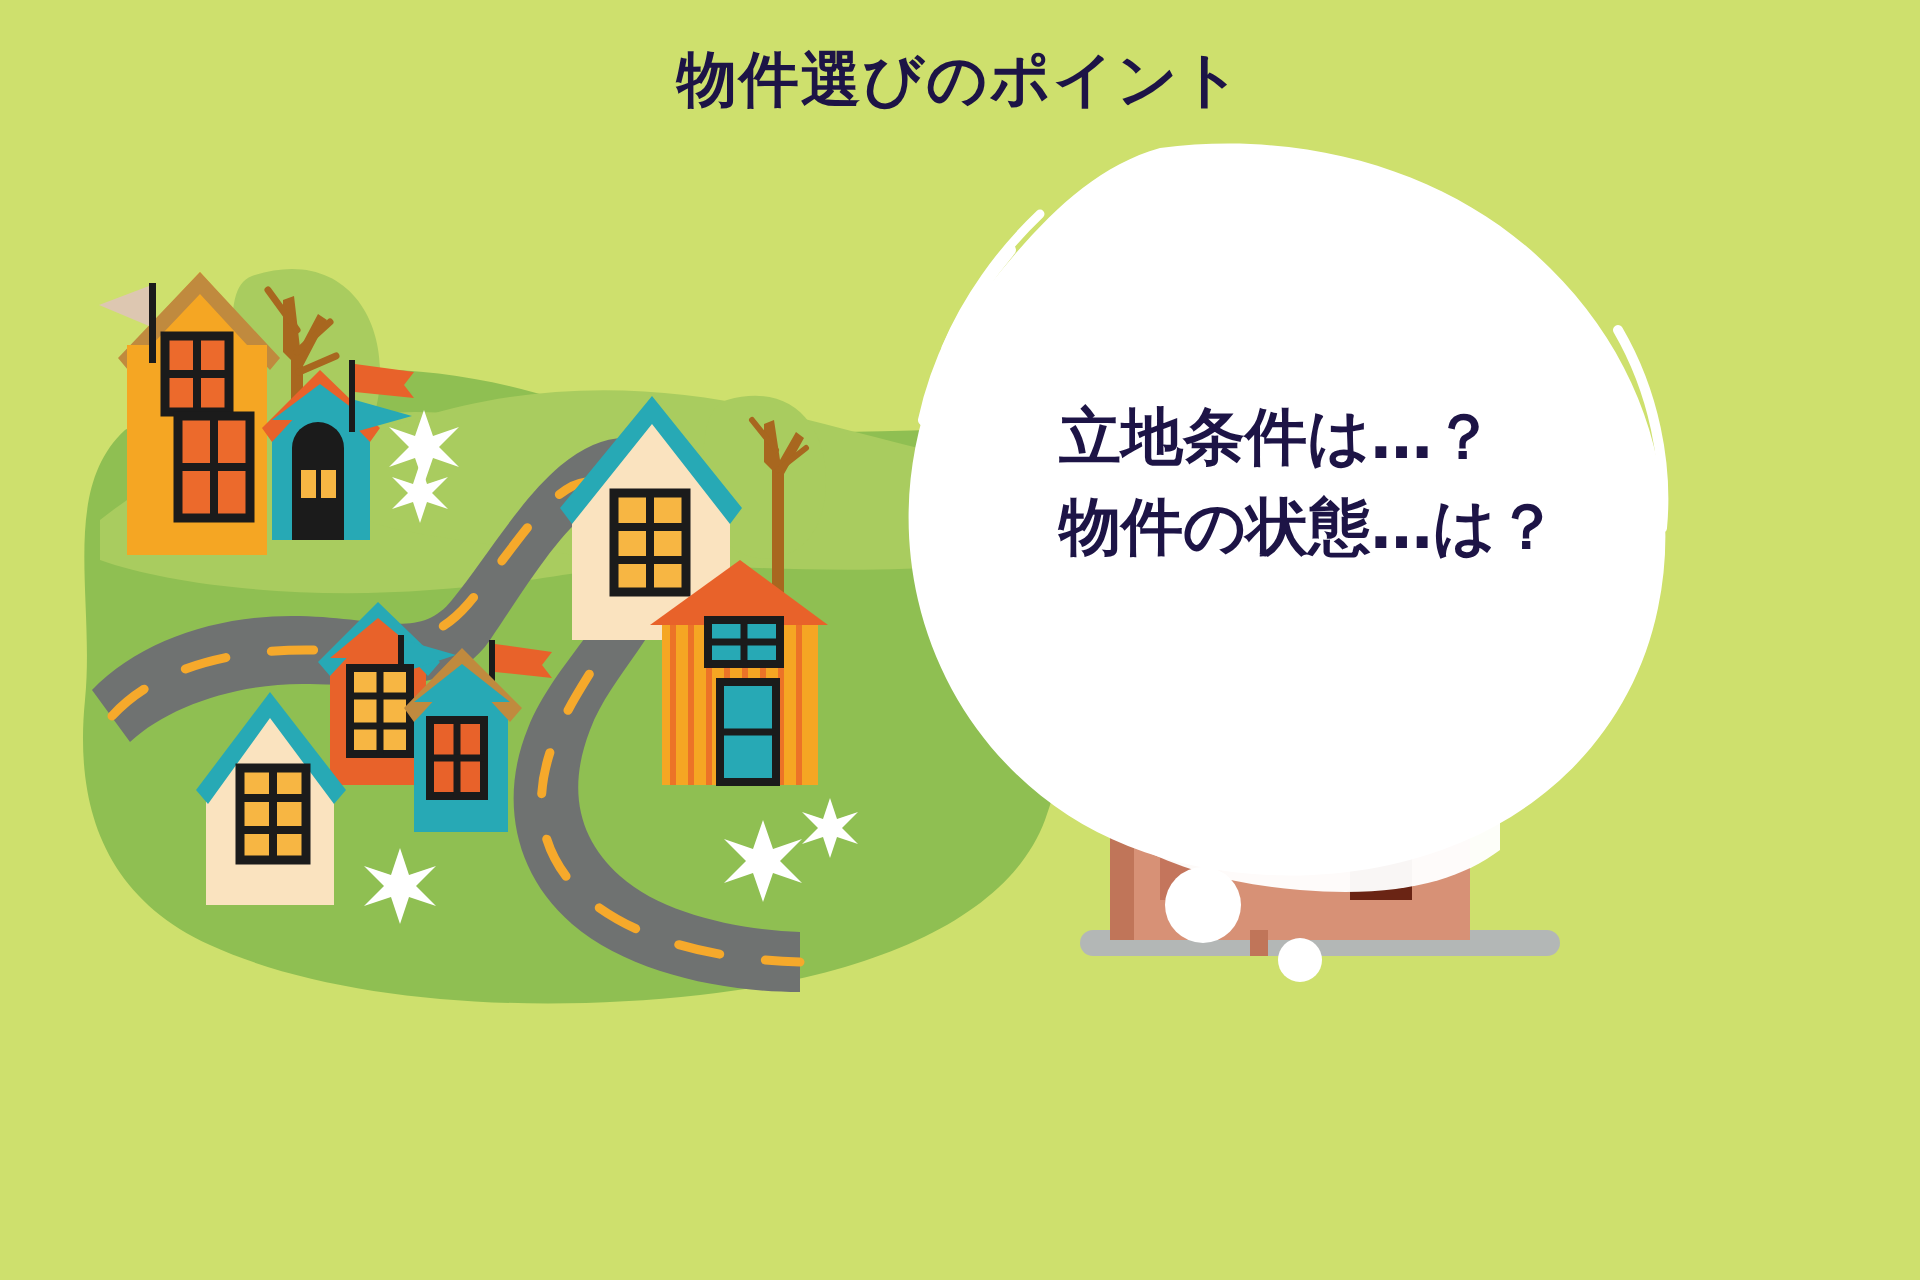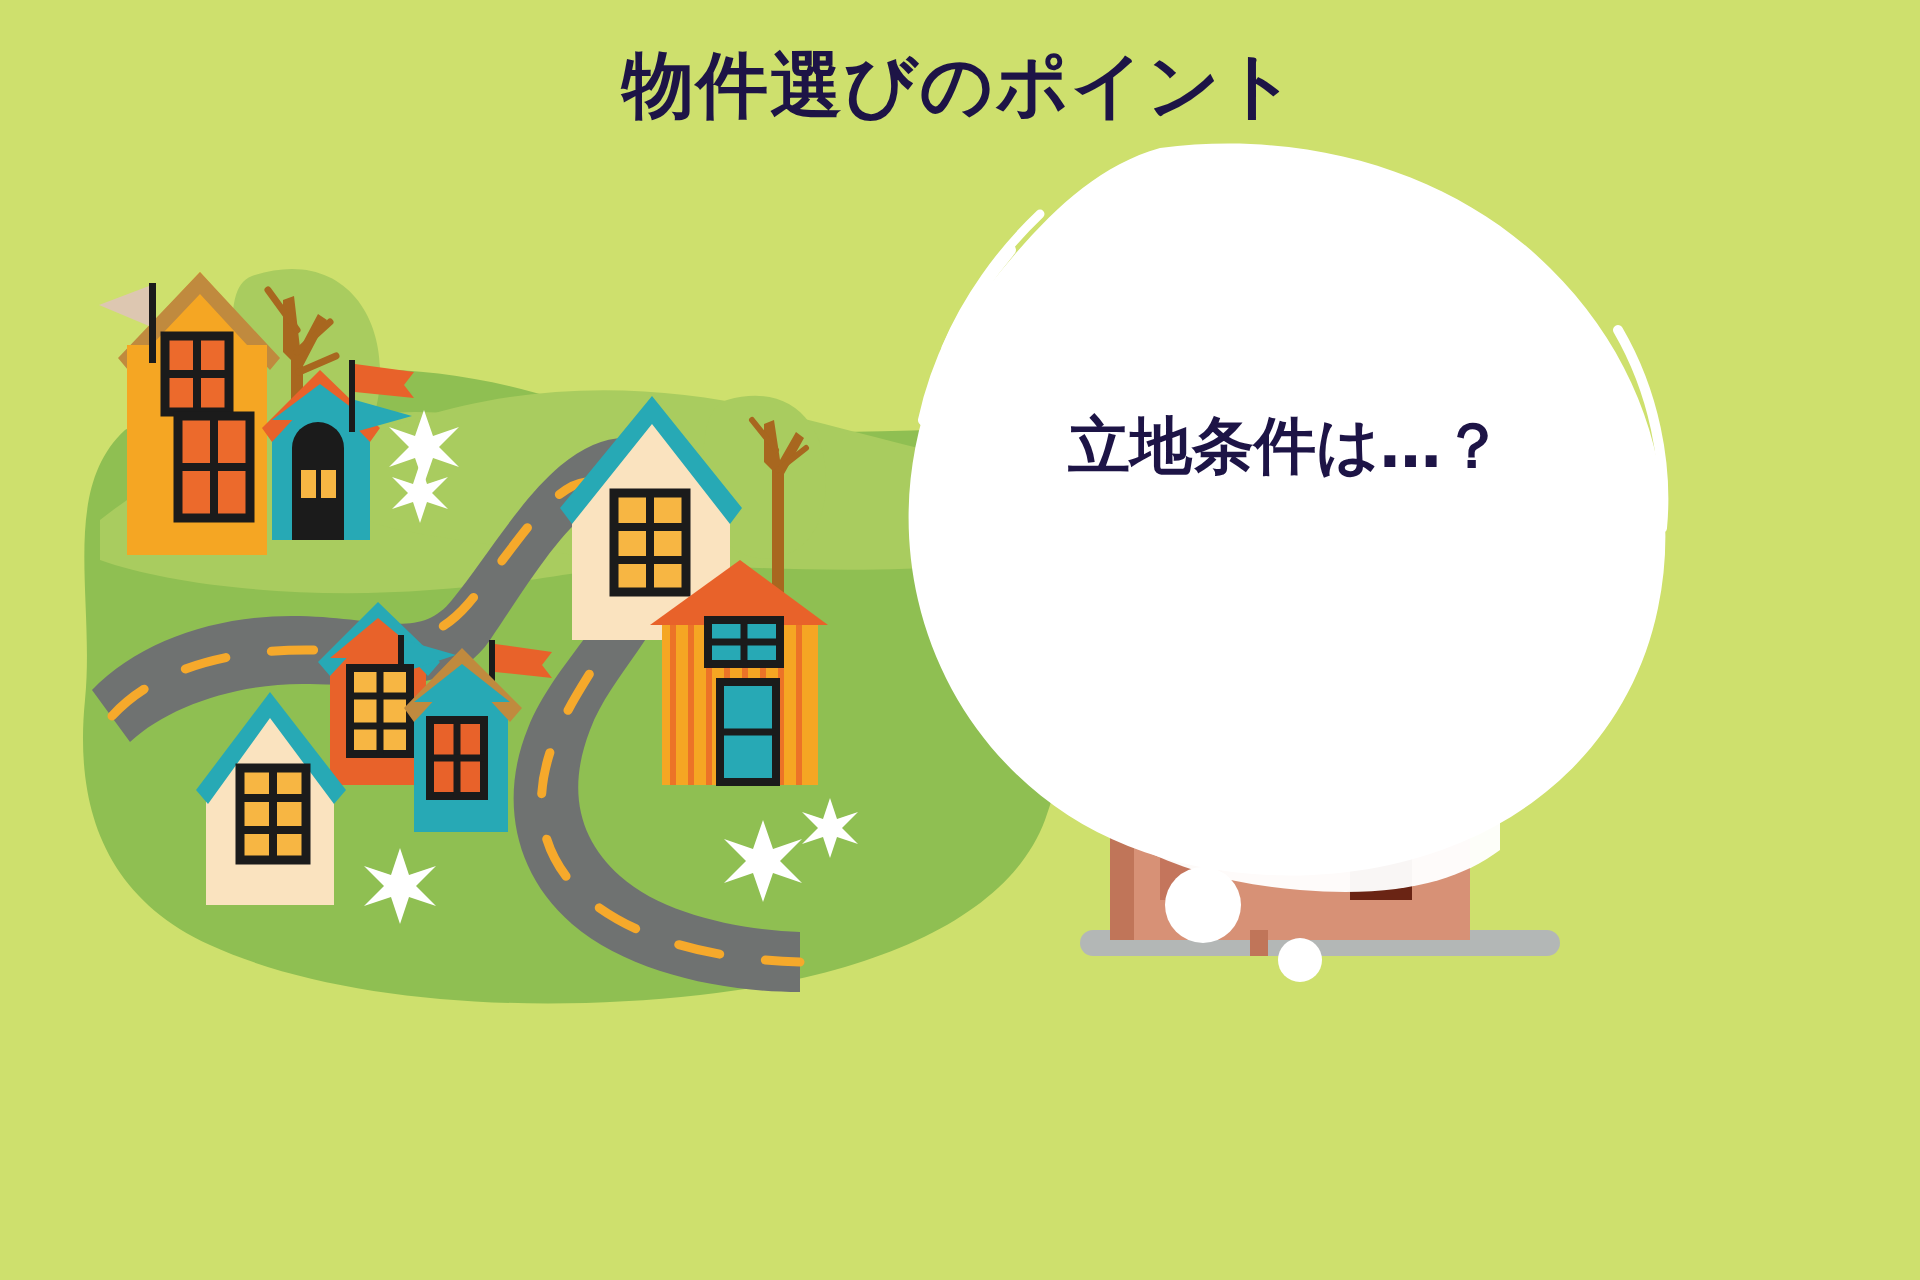--- a/index.html
+++ b/index.html
@@ -5,32 +5,32 @@
   html,body{margin:0;padding:0;}
   body{
     width:1920px;height:1280px;overflow:hidden;
     font-family:"Liberation Sans","DejaVu Sans",sans-serif;
     background:#cee06d;
   }
   #stage{position:relative;width:1920px;height:1280px;background:#cee06d;overflow:hidden;}
   #scene{position:absolute;left:0;top:0;width:1920px;height:1280px;}
   #title{
     position:absolute;left:0;top:48px;width:1920px;text-align:center;
-    font-size:72px;line-height:1.05;font-weight:bold;color:#1d1446;
+    font-size:60px;line-height:1.05;font-weight:bold;color:#1d1446;
     letter-spacing:2px;
     font-family:"DejaVu Sans","Liberation Sans",sans-serif;
     white-space:nowrap;
   }
   #bubble-text{
     position:absolute;left:1055px;top:390px;width:660px;
     font-size:62px;line-height:1.38;font-weight:bold;color:#1d1446;
     font-family:"DejaVu Sans","Liberation Sans",sans-serif;
     white-space:nowrap;
   }
-  #bubble-text div{margin:13px;padding:0;}
+  #bubble-text div{margin:4px;padding:0;}
 </style>
 </head>
 <body>
 
 <div id="stage">
 
   <svg id="scene" viewBox="0 0 1920 1280" preserveAspectRatio="none">
 
     <rect x="0" y="0" width="1920" height="1280" fill="#cee06d"></rect>
 
@@ -251,15 +251,16 @@
 
       <path fill="#ffffff" opacity="0.96" d="M1030,760 C1100,840 1180,880 1300,890 C1400,898 1460,880 1500,850
            L1500,700 L1040,700 Z"></path>
     </g>
   </svg>
 
   <div id="title">物件選びのポイント</div>
 
   <div id="bubble-text">
     <div>立地条件は…？</div>
+    <div>物件の状態…は？</div>
   </div>
 
 </div>
 
 </body></html>

